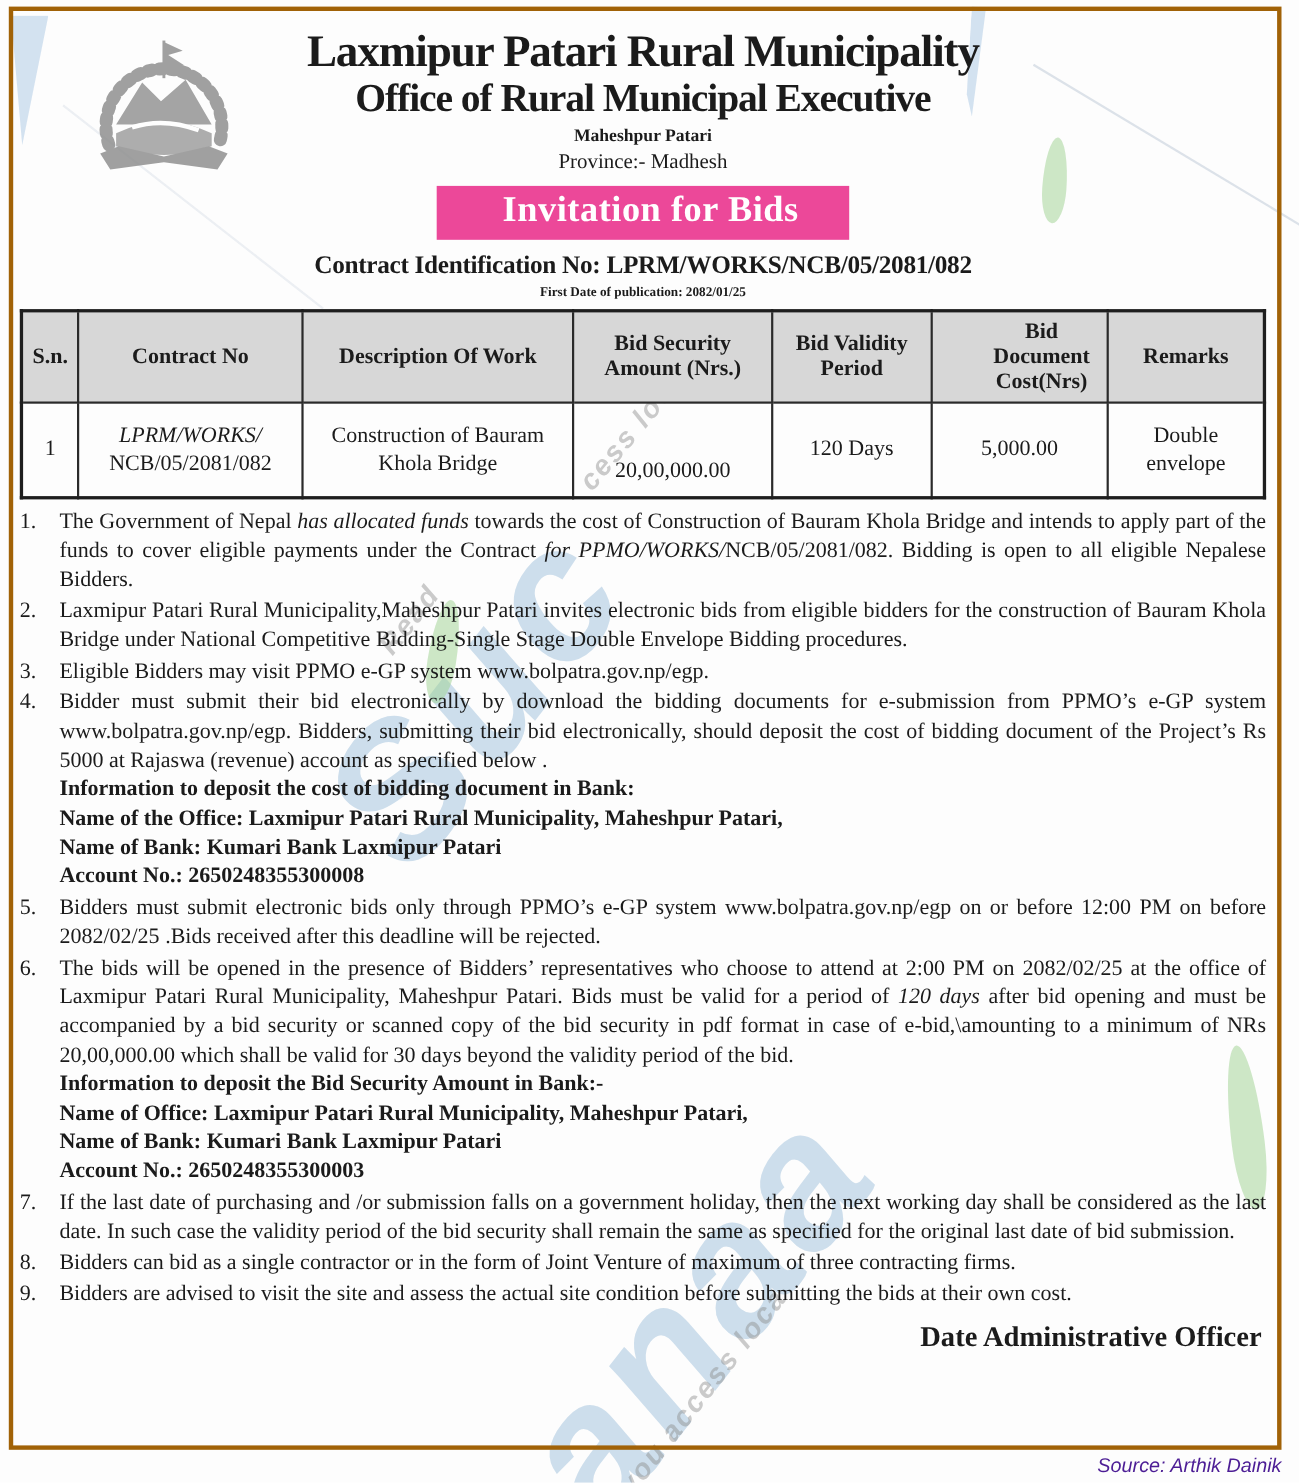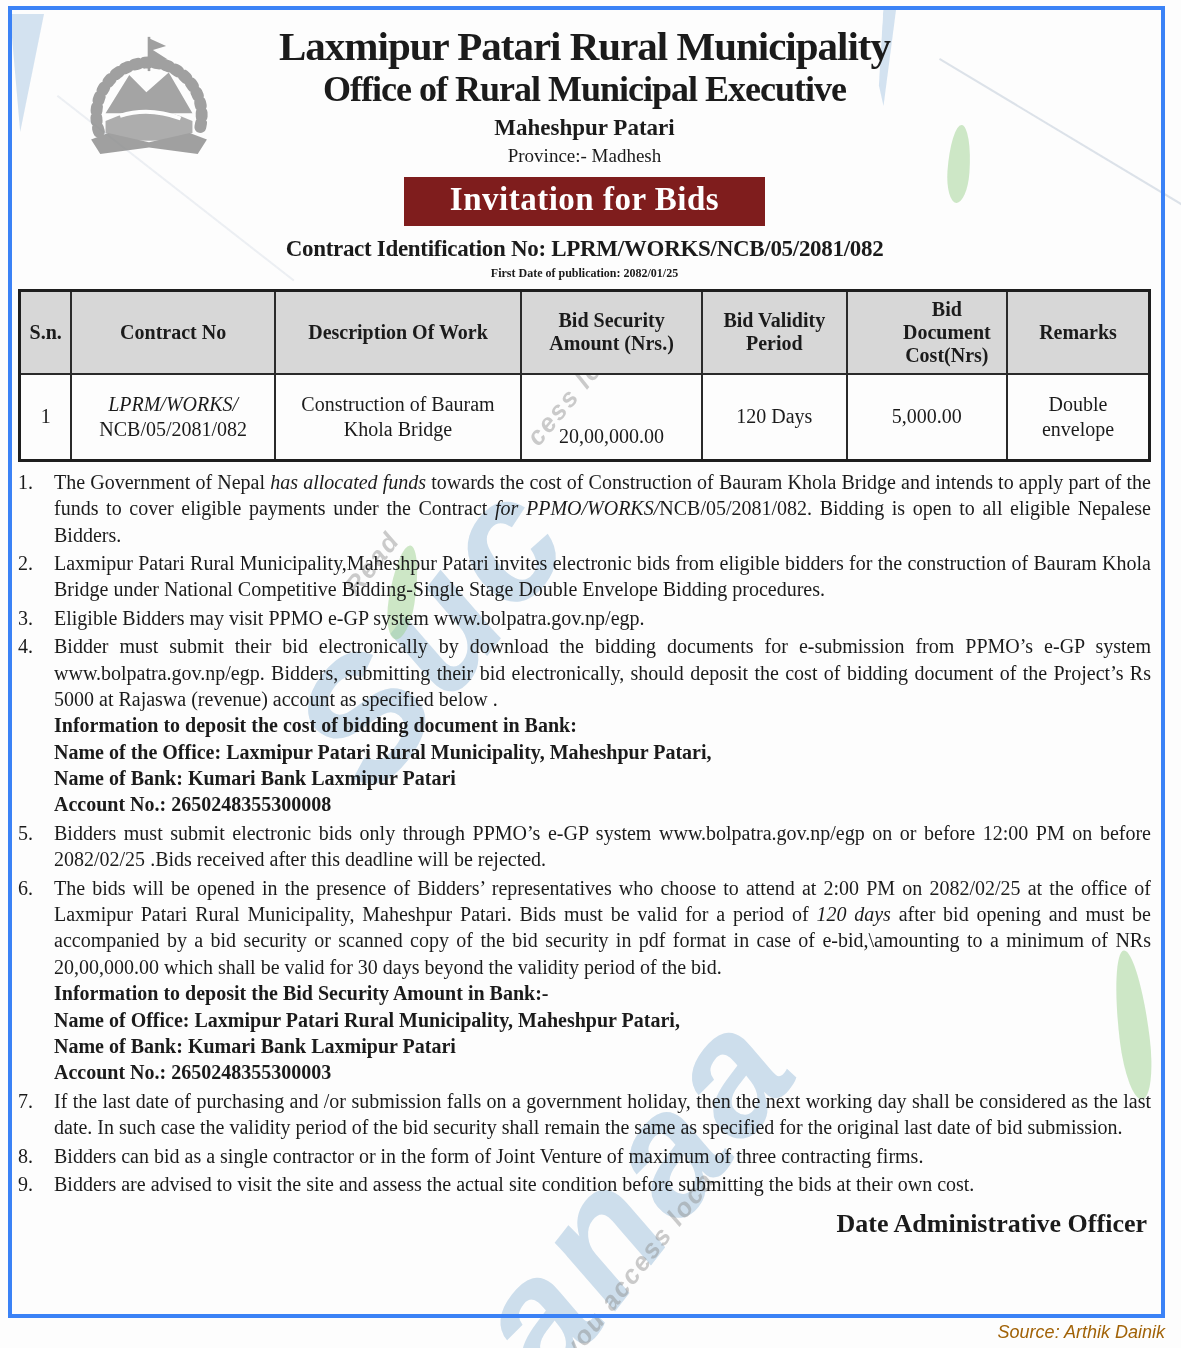--- a/index.html
+++ b/index.html
@@ -34,34 +34,34 @@
   .wm-leaf{position:absolute;border-radius:50%/60% 60% 40% 40%;background:rgba(158,210,143,0.50);}
   .wm-leaf-1{left:390px;top:545px;width:26px;height:95px;transform:rotate(9deg);}
   .wm-leaf-2{left:1118px;top:950px;width:30px;height:150px;transform:rotate(-7deg);}
   .wm-leaf-3{left:948px;top:125px;width:22px;height:78px;transform:rotate(4deg);}
   .wm-streak{position:absolute;height:2px;background:rgba(205,213,224,0.7);transform-origin:left top;}
   .wm-streak-1{left:940px;top:58px;width:430px;transform:rotate(31deg);}
   .wm-streak-2{left:58px;top:95px;width:300px;transform:rotate(38deg);opacity:.5;}
   
   .frame{
     position:absolute;left:8px;top:6px;width:1157px;height:1312px;
-    border:4px solid #3b82f6;box-sizing:border-box;
+    border:4px solid #a16207;box-sizing:border-box;
     padding:12px 10px 0 6px;z-index:1;
   }
   
   .hdr{position:relative;text-align:center;}
   .emblem{position:absolute;left:52px;top:4px;width:158px;height:148px;opacity:.8;}
   .t1{font-size:41px;font-weight:bold;letter-spacing:-1px;line-height:1.0;margin-top:4px;}
   .t2{font-size:36px;font-weight:bold;letter-spacing:-1px;line-height:1.05;margin-top:4px;}
-  .t3{font-size:23px;font-weight:bold;margin-top:6px;}
+  .t3{font-size:16px;font-weight:bold;margin-top:6px;}
   .t4{font-size:19px;font-weight:normal;margin-top:4px;}
   .banner-wrap{text-align:center;margin-top:10px;}
   .banner{
-    display:inline-block;background:#7f1d1d;color:#ffffff;
-    font-size:33px;font-weight:bold;padding:4px 46px 8px 46px;letter-spacing:0.5px;
+    display:inline-block;background:#ec4899;color:#ffffff;
+    font-size:33px;font-weight:bold;padding:4px 46px 8px 60px;letter-spacing:0.5px;
   }
   .cid{text-align:center;font-size:23px;font-weight:bold;margin-top:10px;letter-spacing:-0.3px;}
   .pub{text-align:center;font-size:12px;font-weight:bold;margin-top:4px;}
   
   table.bids{width:100%;border-collapse:collapse;border:3px solid #1e1e1e;margin-top:8px;}
   table.bids th{
     background:#d7d7d7;border:2px solid #2a2a2a;font-size:20px;font-weight:bold;
     text-align:center;padding:6px 3px;height:52px;line-height:1.15;
   }
   table.bids td{
@@ -75,21 +75,21 @@
   .item-num{flex:none;width:36px;font-size:20px;line-height:1.32;}
   .item-body{flex:1;font-size:20px;line-height:1.32;text-align:justify;}
   .subline{font-weight:bold;text-align:left;}
   .b{font-weight:normal;}
   .i{font-style:italic;}
   
   .sig{text-align:right;font-size:26px;font-weight:bold;margin-top:12px;padding-right:4px;}
   .source{
     position:absolute;right:16px;top:1322px;z-index:1;
     font-family:"Liberation Sans","DejaVu Sans",sans-serif;
-    font-style:italic;font-size:18px;color:#a16207;
+    font-style:italic;font-size:18px;color:#4c1d95;
   }
 </style>
 </head>
 <body>
 
 <div class="page">
 
   <div class="wm-layer">
     <div class="wm-brand wm-brand-1">Suc</div>
     <div class="wm-brand wm-brand-2">chanaa</div>

